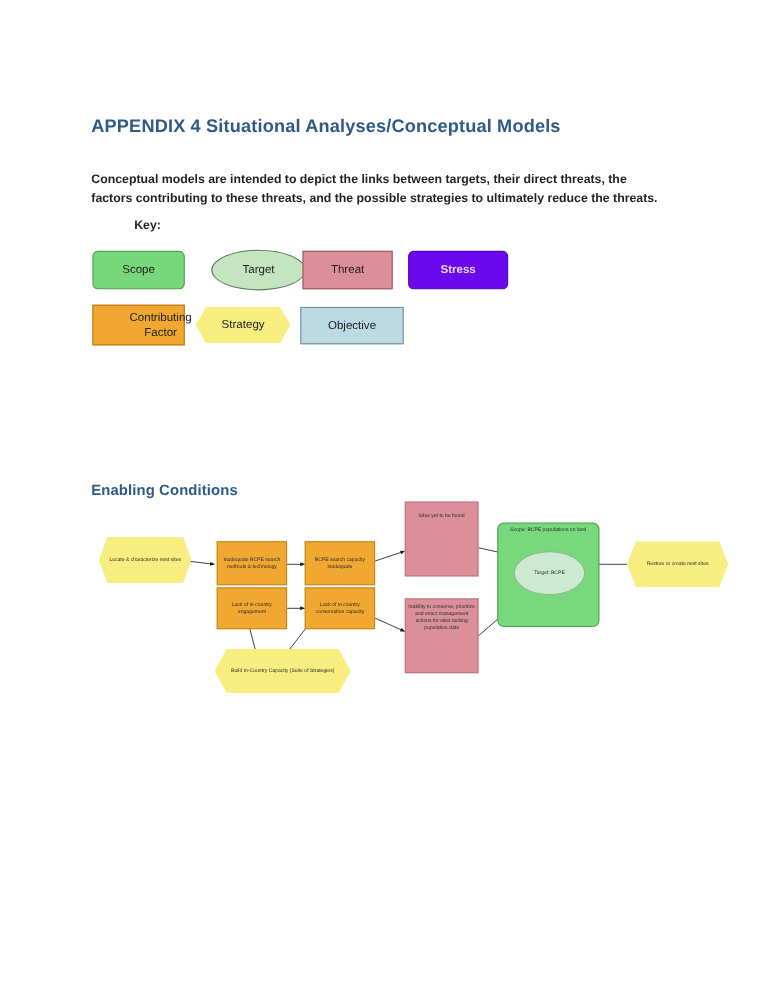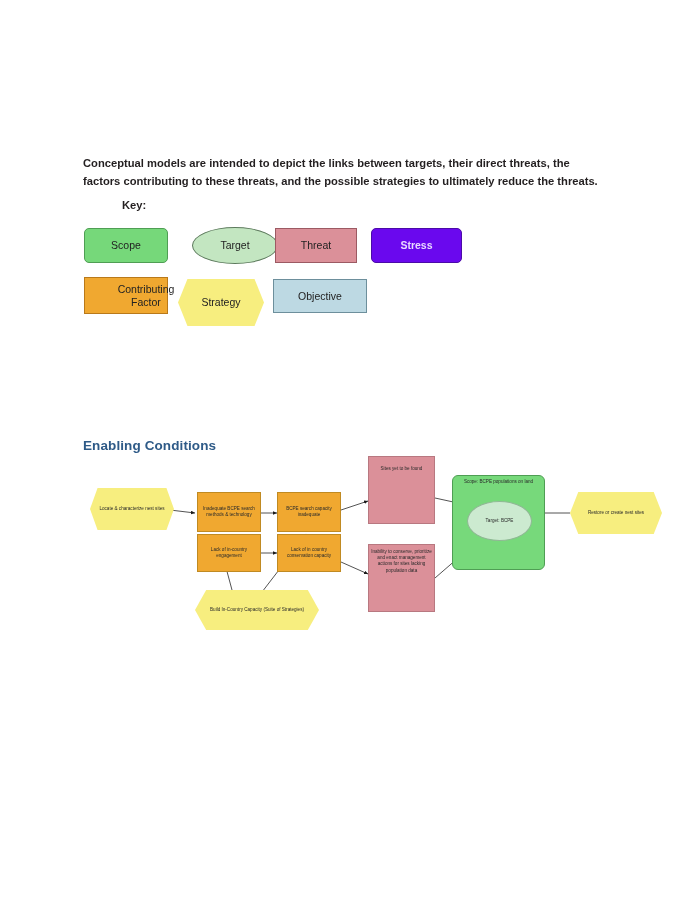--- a/index.html
+++ b/index.html
@@ -87,21 +87,21 @@
   .k-stress {
     left: 371px; top: 228px; width: 91px; height: 35px;
     background: #6a08ee; border: 1.2px solid #4b0ba8; border-radius: 5px;
     color: #e8d9ff; font-weight: bold;
   }
   .k-contributing {
     left: 84px; top: 277px; width: 84px; height: 37px;
     background: #f0a830; border: 1.3px solid #b9791a; padding-left: 40px;
   }
   .k-strategy {
-    left: 178px; top: 279px; width: 86px; height: 47px;
+    left: 178px; top: 279px; width: 86px; height: 33px;
     background: #f7ee7f; border: 1.2px solid #b5ac45;
     clip-path: polygon(0% 50%, 11% 0%, 89% 0%, 100% 50%, 89% 100%, 11% 100%);
     border: none;
   }
   .k-objective {
     left: 273px; top: 279px; width: 94px; height: 34px;
     background: #bdd9e3; border: 1.2px solid #6d8f9c;
   }
 
   
@@ -137,20 +137,21 @@
   }
   .node-target {
     background: #ccead0; border: 0.7px solid #8fb894; border-radius: 50%;
   }
 </style>
 </head>
 <body>
 
 <div class="page">
 
+  <h1 id="appendix-title">APPENDIX 4   Situational Analyses/Conceptual Models</h1>
 
   <p id="intro-paragraph">Conceptual models are intended to depict the links between targets, their direct threats, the factors contributing to these threats, and the possible strategies to ultimately reduce the threats.</p>
 
   <div id="key-label">Key:</div>
 
   <div id="key-legend">
     <div class="key-shape k-scope">
       <span>Scope</span>
     </div>
     <div class="key-shape k-target">

